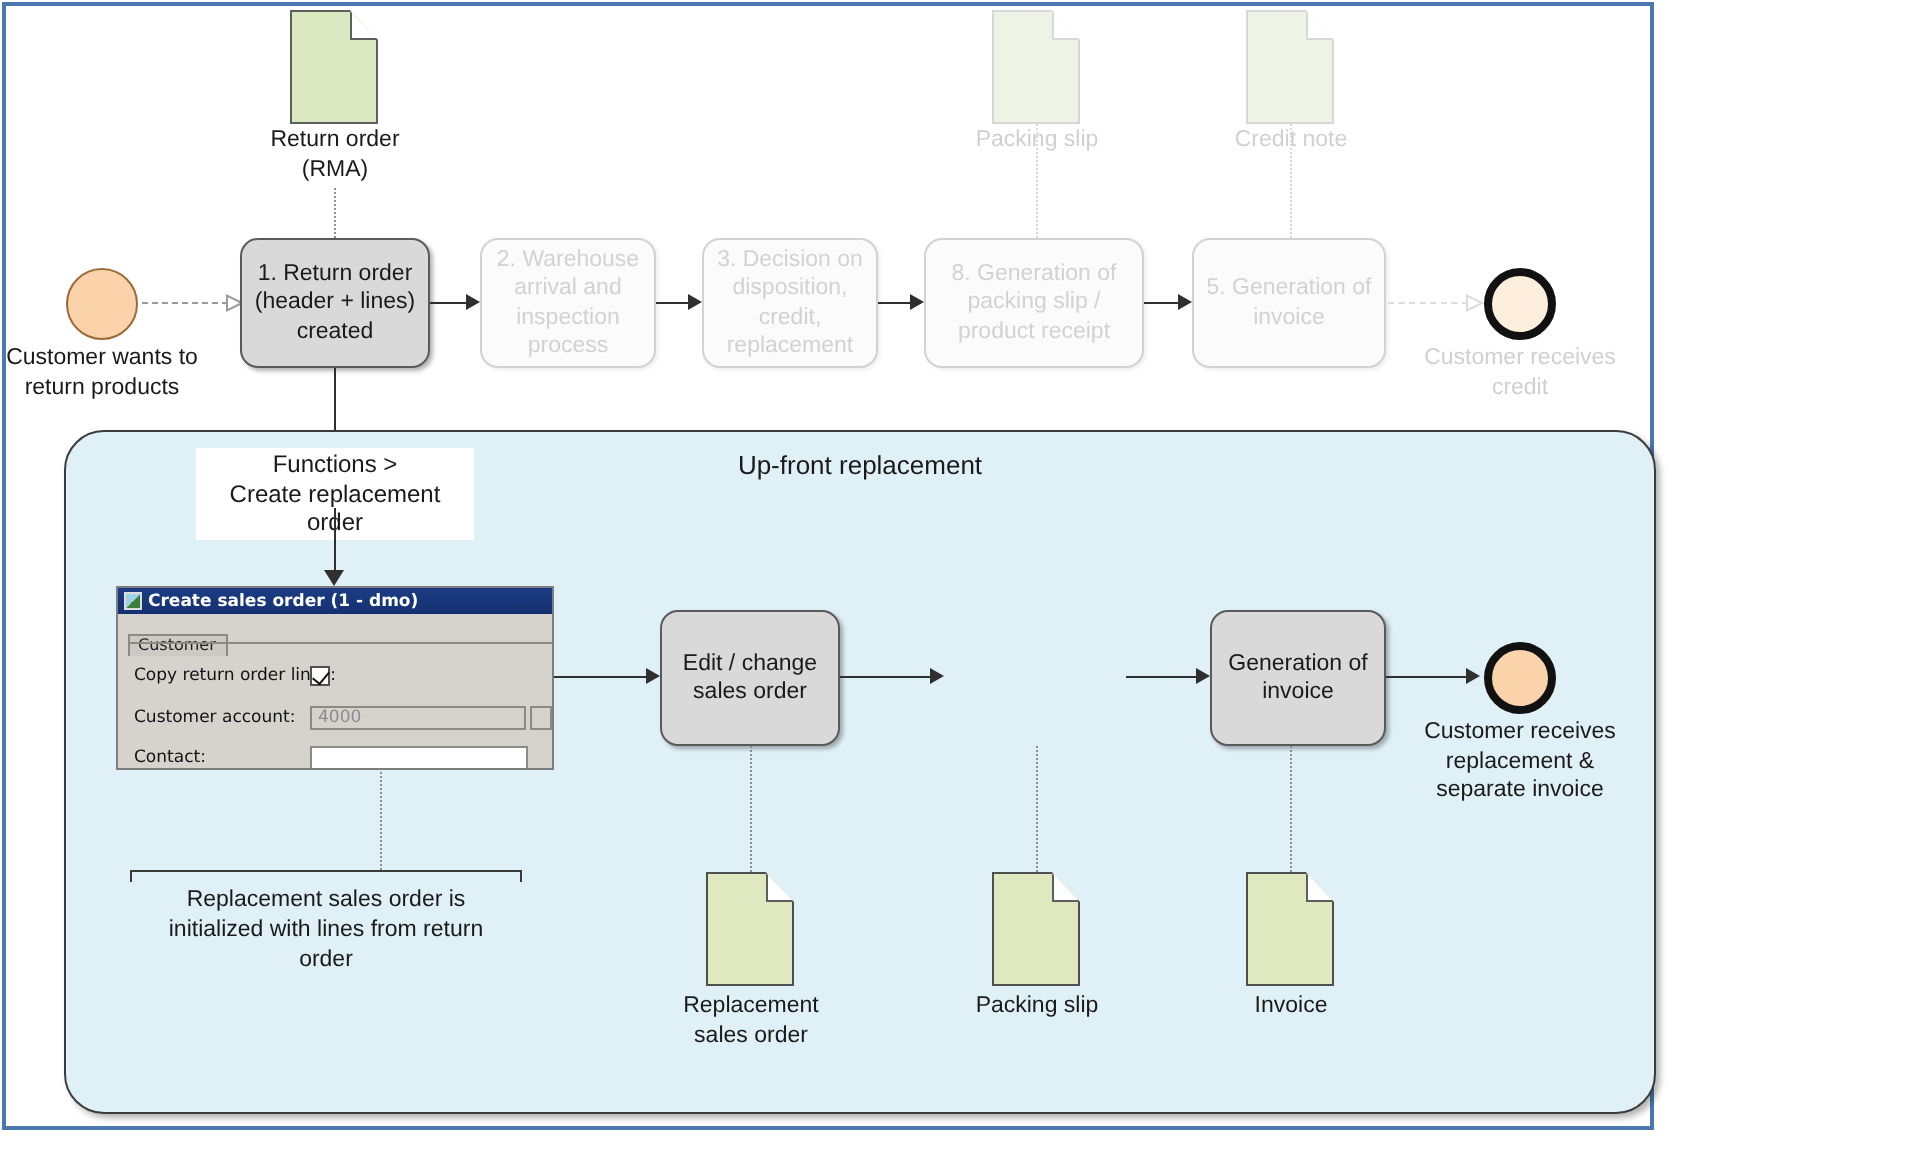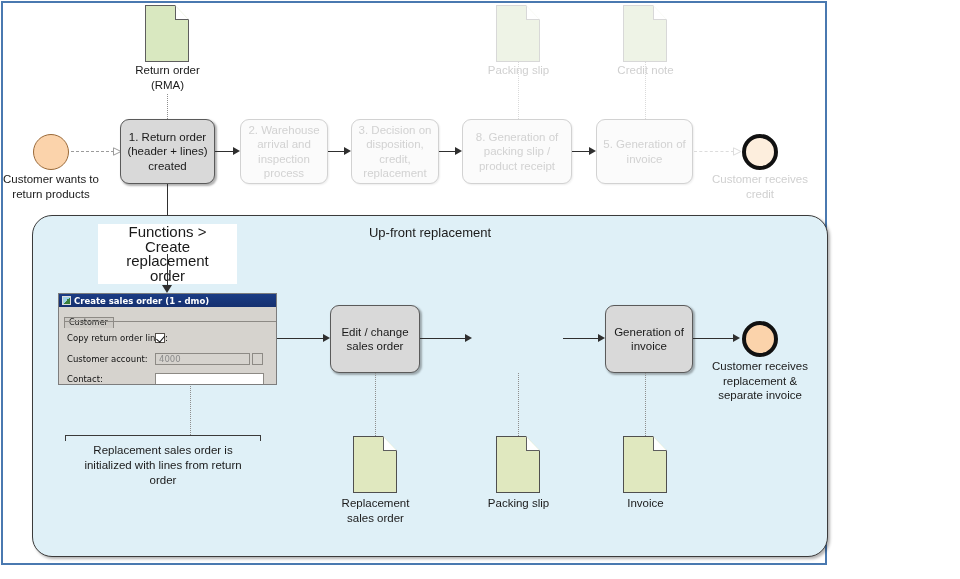--- a/index.html
+++ b/index.html
@@ -144,21 +144,21 @@
     text-align:center;
     font-size:13px;
     color:#1a1a1a;
   }
 
   
   .callout{
     position:absolute;
     background:#ffffff;
     text-align:center;
-    font-size:15px;
+    font-size:12px;
     line-height:14.5px;
     color:#1a1a1a;
     padding:1px 12px;
     box-sizing:border-box;
   }
 
   
   .bracket{
     position:absolute;
     border:1.4px solid #3a3a3a;
@@ -403,21 +403,21 @@
       <span class="ax-tab">Customer</span>
       <div class="ax-tabline"></div>
 
       <div class="ax-row" style="top:26px;">
         <div class="lbl">Copy return order lines:</div>
         <div class="ax-check"></div>
       </div>
 
       <div class="ax-row" style="top:46px;">
         <div class="lbl">Customer account:</div>
-        <div class="ax-input" style="width:95px;">4000</div>
+        <div class="ax-input" style="width:108px;">4000</div>
         <div class="ax-input" style="width:11px;margin-left:2px;"></div>
       </div>
 
       <div class="ax-row" style="top:66px;">
         <div class="lbl">Contact:</div>
         <div class="ax-input white" style="width:109px;"></div>
       </div>
     </div>
   </div>
 

